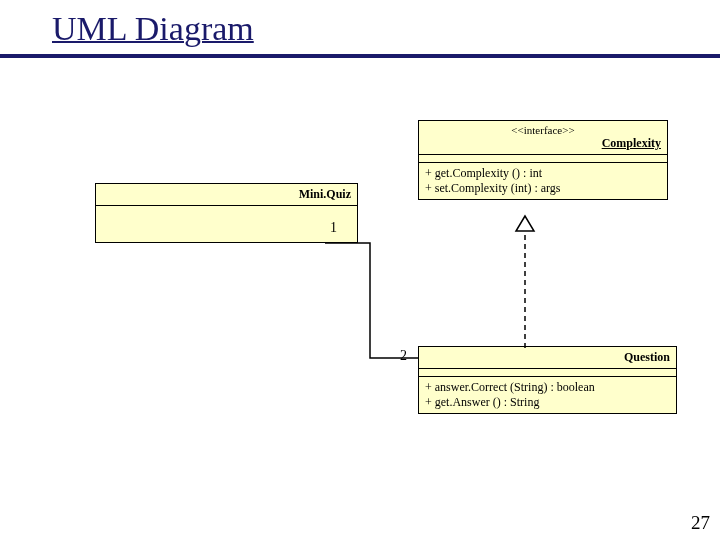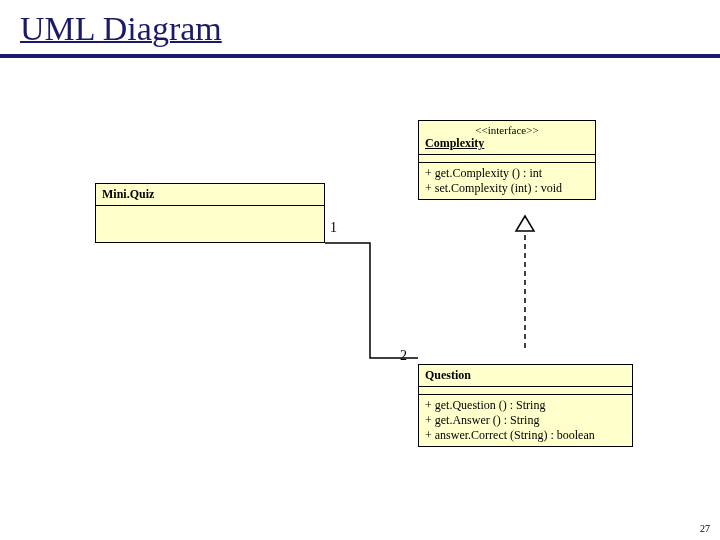--- a/index.html
+++ b/index.html
@@ -7,20 +7,21 @@
     margin: 0;
     width: 720px;
     height: 540px;
     font-family: "Times New Roman", serif;
     background: #fff;
     position: relative;
     overflow: hidden;
   }
   .title-wrap {
     padding: 10px 20px 0 20px;
+    margin-left: 32px;
   }
   .title {
     font-size: 34px;
     color: #1a1a6a;
     font-family: "Comic Sans MS", "Segoe Script", cursive;
     text-decoration: underline;
     text-decoration-thickness: 2px;
   }
   .hr {
     height: 4px;
@@ -38,73 +39,72 @@
     background: #ffffcc;
     border: 1.5px solid #000;
     font-size: 12px;
   }
   .row {
     border-bottom: 1.5px solid #000;
     padding: 3px 6px;
     min-height: 8px;
   }
   .row:last-child { border-bottom: none; }
-  .name { font-weight: bold; text-align: left; }
+  .name { font-weight: bold; text-align: right; }
   .stereo { text-align: center; font-size: 11px; }
   .empty { height: 8px; }
   .mult {
     position: absolute;
     font-size: 14px;
     font-family: "Times New Roman", serif;
   }
   .slide-num {
     position: absolute;
     right: 10px;
     bottom: 6px;
-    font-size: 10px;
+    font-size: 19px;
   }
   svg.overlay {
     position: absolute;
     left: 0; top: 0;
     width: 720px; height: 470px;
     pointer-events: none;
   }
 </style>
 </head>
 <body>
 
 <div class="title-wrap">
   <span class="title">UML Diagram</span>
 </div>
 <div class="hr"></div>
 
 <div class="canvas">
 
-  <div class="class-box" style="left:418px; top:62px; width:178px;">
+  <div class="class-box" style="left:418px; top:62px; width:250px;">
     <div class="row stereo" style="border-bottom:none; padding-bottom:0;">&lt;&lt;interface&gt;&gt;</div>
     <div class="row name" style="text-decoration:underline; padding-top:0;">Complexity</div>
     <div class="row empty"></div>
     <div class="row">
       <div>+ get.Complexity () : int</div>
-      <div>+ set.Complexity (int) : void</div>
+      <div>+ set.Complexity (int) : args</div>
     </div>
   </div>
 
-  <div class="class-box" style="left:95px; top:125px; width:230px;">
+  <div class="class-box" style="left:95px; top:125px; width:263px;">
     <div class="row name">Mini.Quiz</div>
     <div class="row empty" style="height:36px;"></div>
   </div>
 
-  <div class="class-box" style="left:418px; top:306px; width:215px;">
+  <div class="class-box" style="left:418px; top:288px; width:259px;">
     <div class="row name">Question</div>
     <div class="row empty"></div>
     <div class="row">
-      <div>+ get.Question () : String</div>
+      <div>+ answer.Correct (String) : boolean</div>
       <div>+ get.Answer () : String</div>
-      <div>+ answer.Correct (String) : boolean</div>
     </div>
   </div>
 
   <div class="mult" style="left:330px; top:162px;">1</div>
   <div class="mult" style="left:400px; top:290px;">2</div>
 
   <svg class="overlay">
 
     <path d="M 325 185 L 370 185 L 370 300 L 418 300" stroke="#000" stroke-width="1.5" fill="none"></path>
 

